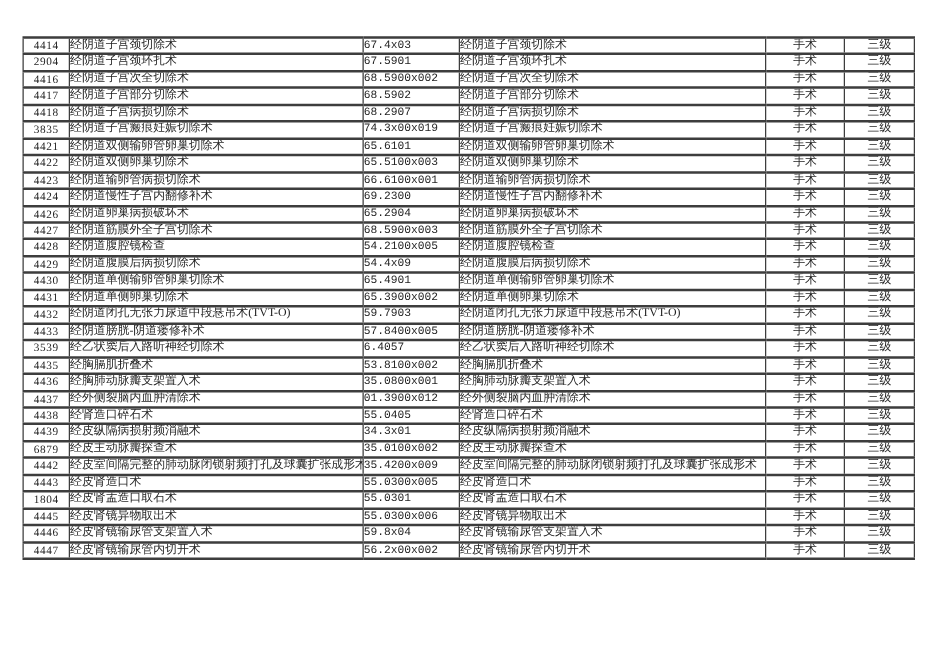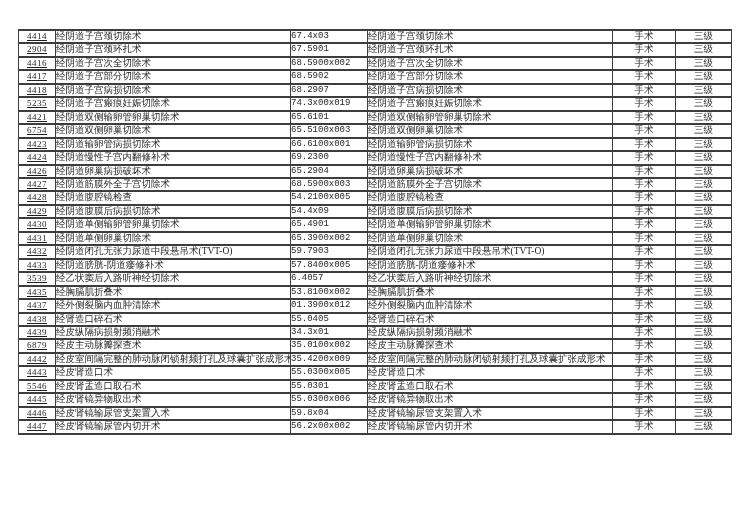--- a/index.html
+++ b/index.html
@@ -29,21 +29,20 @@
     line-height:11.45px;
     white-space:nowrap;
     overflow:hidden;
     vertical-align:middle;
   }
   td.seq{
     text-align:center;
     font-size:9px;
     font-family:"Liberation Serif", serif;
     letter-spacing:0.5px;
-    text-decoration:underline;
   }
   td.cname{
     font-size:9.5px;
     padding-left:3px;padding-right:2px;
     font-family:"Liberation Serif", serif;
   }
   td.code{
     font-size:9px;
     padding-left:3px;
     font-family:Liberation Mono, monospace;
@@ -107,40 +106,40 @@
   <tr>
     <td class="seq">4418</td>
     <td class="cname">经阴道子宫病损切除术</td>
     <td class="code">68.2907</td>
     <td class="cname">经阴道子宫病损切除术</td>
     <td class="center">手术</td>
     <td class="center">三级</td>
   </tr>
 
   <tr>
-    <td class="seq">5235</td>
+    <td class="seq">3835</td>
     <td class="cname">经阴道子宫瘢痕妊娠切除术</td>
     <td class="code">74.3x00x019</td>
     <td class="cname">经阴道子宫瘢痕妊娠切除术</td>
     <td class="center">手术</td>
     <td class="center">三级</td>
   </tr>
 
 
   <tr>
     <td class="seq">4421</td>
     <td class="cname">经阴道双侧输卵管卵巢切除术</td>
     <td class="code">65.6101</td>
     <td class="cname">经阴道双侧输卵管卵巢切除术</td>
     <td class="center">手术</td>
     <td class="center">三级</td>
   </tr>
 
   <tr>
-    <td class="seq">6754</td>
+    <td class="seq">4422</td>
     <td class="cname">经阴道双侧卵巢切除术</td>
     <td class="code">65.5100x003</td>
     <td class="cname">经阴道双侧卵巢切除术</td>
     <td class="center">手术</td>
     <td class="center">三级</td>
   </tr>
 
   <tr>
     <td class="seq">4423</td>
     <td class="cname">经阴道输卵管病损切除术</td>
@@ -243,20 +242,28 @@
 
   <tr>
     <td class="seq">4435</td>
     <td class="cname">经胸膈肌折叠术</td>
     <td class="code">53.8100x002</td>
     <td class="cname">经胸膈肌折叠术</td>
     <td class="center">手术</td>
     <td class="center">三级</td>
   </tr>
 
+  <tr>
+    <td class="seq">4436</td>
+    <td class="cname">经胸肺动脉瓣支架置入术</td>
+    <td class="code">35.0800x001</td>
+    <td class="cname">经胸肺动脉瓣支架置入术</td>
+    <td class="center">手术</td>
+    <td class="center">三级</td>
+  </tr>
 
   <tr>
     <td class="seq">4437</td>
     <td class="cname">经外侧裂脑内血肿清除术</td>
     <td class="code">01.3900x012</td>
     <td class="cname">经外侧裂脑内血肿清除术</td>
     <td class="center">手术</td>
     <td class="center">三级</td>
   </tr>
 
@@ -300,21 +307,21 @@
   <tr>
     <td class="seq">4443</td>
     <td class="cname">经皮肾造口术</td>
     <td class="code">55.0300x005</td>
     <td class="cname">经皮肾造口术</td>
     <td class="center">手术</td>
     <td class="center">三级</td>
   </tr>
 
   <tr>
-    <td class="seq">5546</td>
+    <td class="seq">1804</td>
     <td class="cname">经皮肾盂造口取石术</td>
     <td class="code">55.0301</td>
     <td class="cname">经皮肾盂造口取石术</td>
     <td class="center">手术</td>
     <td class="center">三级</td>
   </tr>
 
   <tr>
     <td class="seq">4445</td>
     <td class="cname">经皮肾镜异物取出术</td>

